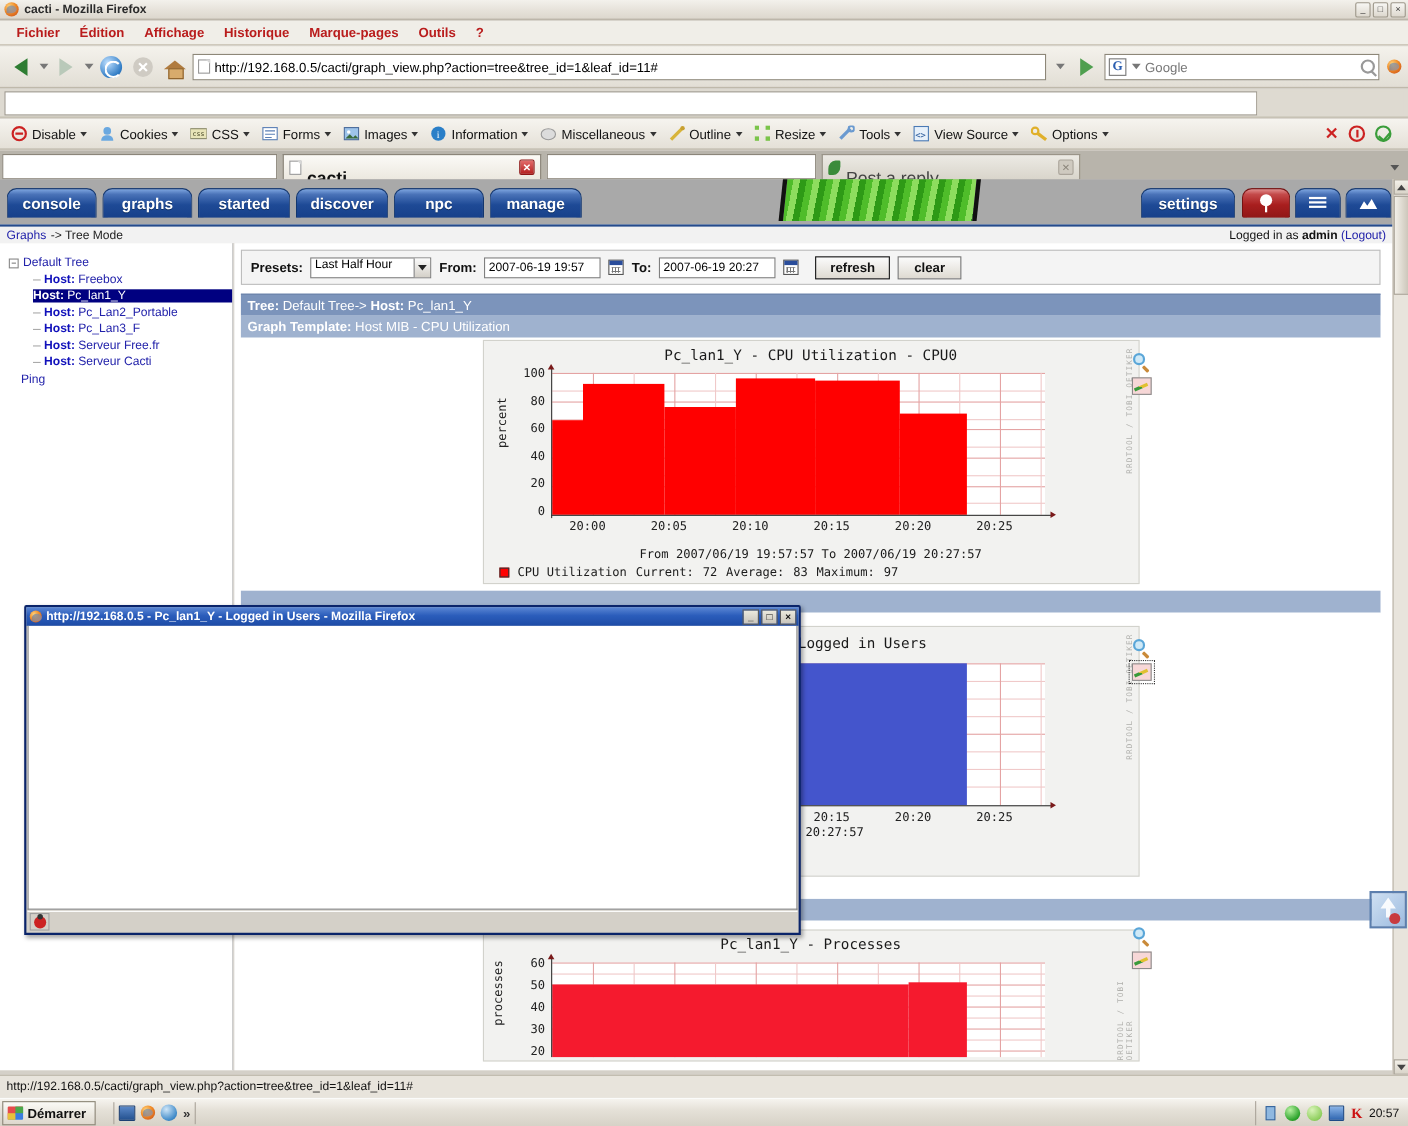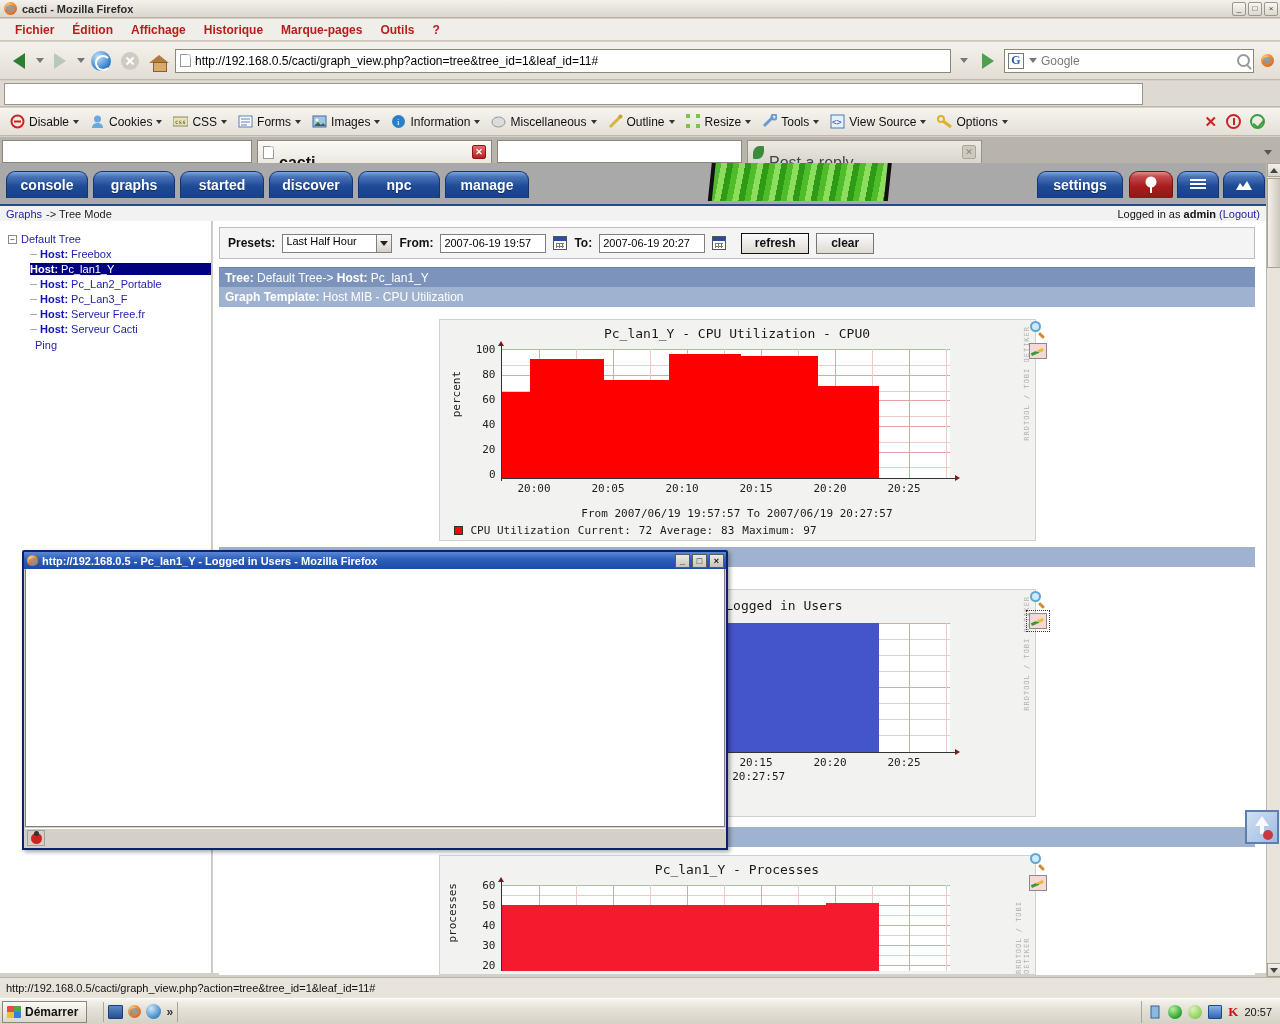--- a/index.html
+++ b/index.html
@@ -181,21 +181,21 @@
     font-size:8px;line-height:7px;text-align:center;color:#222;font-family:"Liberation Sans",sans-serif;
   }
   .tree-child{
     display:flex;align-items:center;gap:3px;font-size:11px;margin:0 0 3px 22px;
     position:relative;color:#2222aa;
   }
   .tree-child .dash{width:7px;height:1px;background:#aaa;display:inline-block;}
   .tree-child b{color:#1111bb;}
   .tree-child.sel{background:#000080;}
   .tree-child.sel b, .tree-child.sel span.lbl{color:#fff;}
-  .tree-leaf{display:flex;align-items:center;gap:3px;font-size:11px;margin:4px 0 0 24px;color:#2222aa;}
+  .tree-leaf{display:flex;align-items:center;gap:3px;font-size:11px;margin:4px 0 0 8px;color:#2222aa;}
 
   .main{
     position:absolute;left:213px;top:221px;width:1053px;height:752px;
     background:#fff;padding:6px 6px 0 6px;
   }
   .filter-bar{
     width:1036px;height:32px;background:#f4f4f4;border:1px solid #bdbdbd;
     display:flex;align-items:center;gap:7px;padding:0 8px;
   }
   .flabel{font-size:12px;font-weight:bold;color:#111;}
@@ -233,21 +233,21 @@
     display:flex;align-items:center;padding-left:6px;
     border-top:1px solid #6b83aa;
   }
   .gt-head{
     width:1036px;height:20px;
     background:#9fb2cf;color:#fff;font-size:12px;
     display:flex;align-items:center;padding-left:6px;
   }
   .gt-head b, .tree-head b{font-weight:bold;}
   .graph-row{
-    width:1036px;background:#fff;display:flex;justify-content:center;padding-top:12px;
+    width:1036px;background:#fff;display:flex;justify-content:center;padding-top:2px;
     position:relative;
   }
   .graph-card{
     background:#f2f2f0;border:1px solid #d2d2cc;
     position:relative;
   }
   .rrd-watermark{
     position:absolute;right:4px;top:6px;
     writing-mode:vertical-rl;
     font-size:7px;letter-spacing:1px;color:#b0b0ac;

